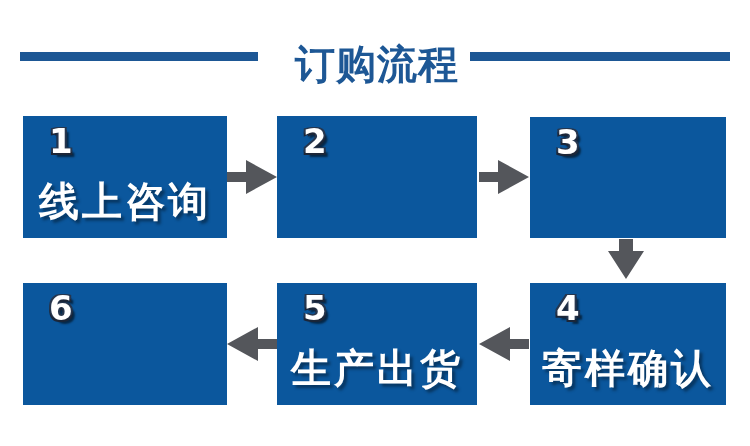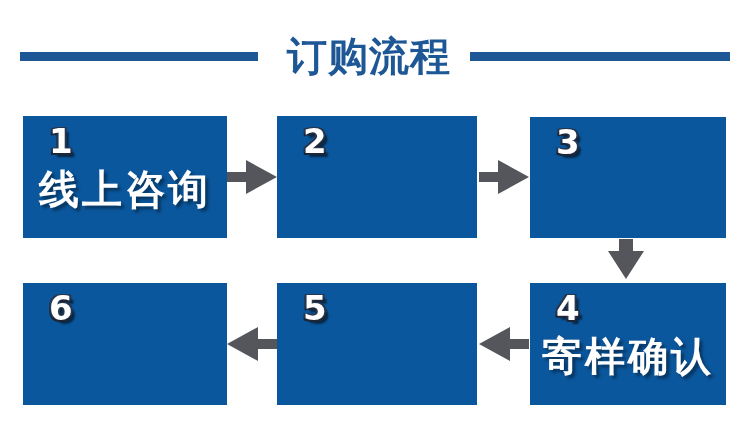--- a/index.html
+++ b/index.html
@@ -21,21 +21,21 @@
     height: 9px;
     background: #1d5795;
   }
   .title-bar.left  { left: 20px;  top: 52px; width: 238px; }
   .title-bar.right { left: 470px; top: 52px; width: 260px; }
   .page-title {
     position: absolute;
     left: 256px;
     top: 30px;
     width: 218px;
-    margin: 4px;
+    margin: 12px;
     text-align: center;
     font-size: 40px;
     line-height: 44px;
     font-weight: bold;
     letter-spacing: 1px;
     color: #1d5795;
   }
   
   .step-box {
     position: absolute;
@@ -57,21 +57,21 @@
     font-weight: bold;
     color: #ffffff;
     text-shadow:
       -2px -1px 0 #26364e,
        2px -1px 0 #26364e,
       -2px  2px 0 #1c2638,
        2px  2px 0 #1c2638,
        4px  4px 2px rgba(0,0,0,0.55);
   }
   .step-label {
-    margin-top: 8px;
+    margin-top: 20px;
     width: 100%;
     text-align: center;
     font-size: 40px;
     line-height: 42px;
     font-weight: bold;
     letter-spacing: 3px;
     color: #ffffff;
     text-shadow: 3px 3px 3px rgba(0,0,0,0.4);
   }
   
@@ -116,20 +116,21 @@
     <div class="step-num">4</div>
     <div class="step-label">寄样确认</div>
   </div>
 
   <svg class="arrow" style="left:479px; top:326px;" width="50" height="36" viewBox="0 0 50 36">
     <polygon points="50,13 31,13 31,1 0,18 31,35 31,23 50,23"></polygon>
   </svg>
 
   <div class="step-box pos-5">
     <div class="step-num">5</div>
+    <div class="step-label">生产出货</div>
   </div>
 
   <svg class="arrow" style="left:227px; top:326px;" width="50" height="36" viewBox="0 0 50 36">
     <polygon points="50,13 31,13 31,1 0,18 31,35 31,23 50,23"></polygon>
   </svg>
 
   <div class="step-box pos-6">
     <div class="step-num">6</div>
   </div>
 

